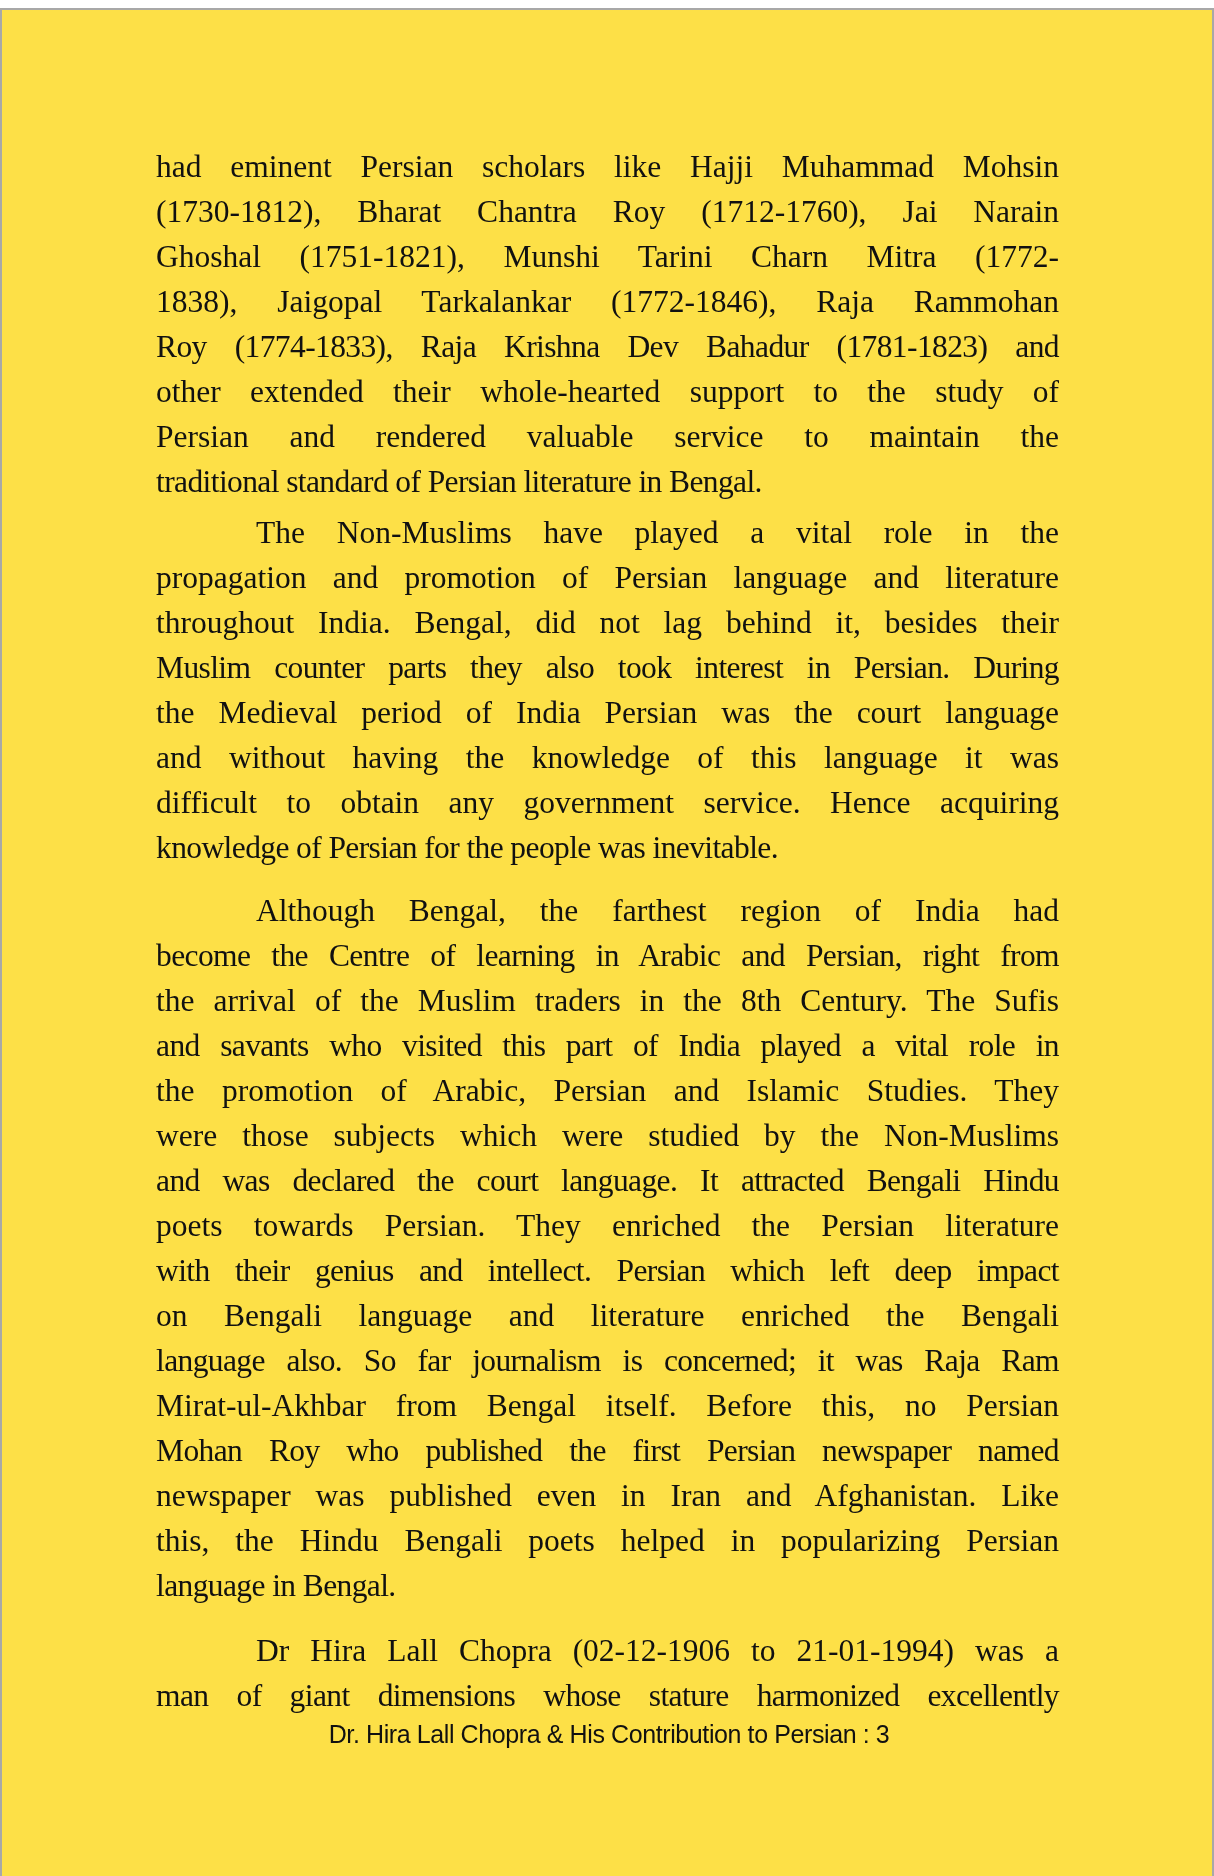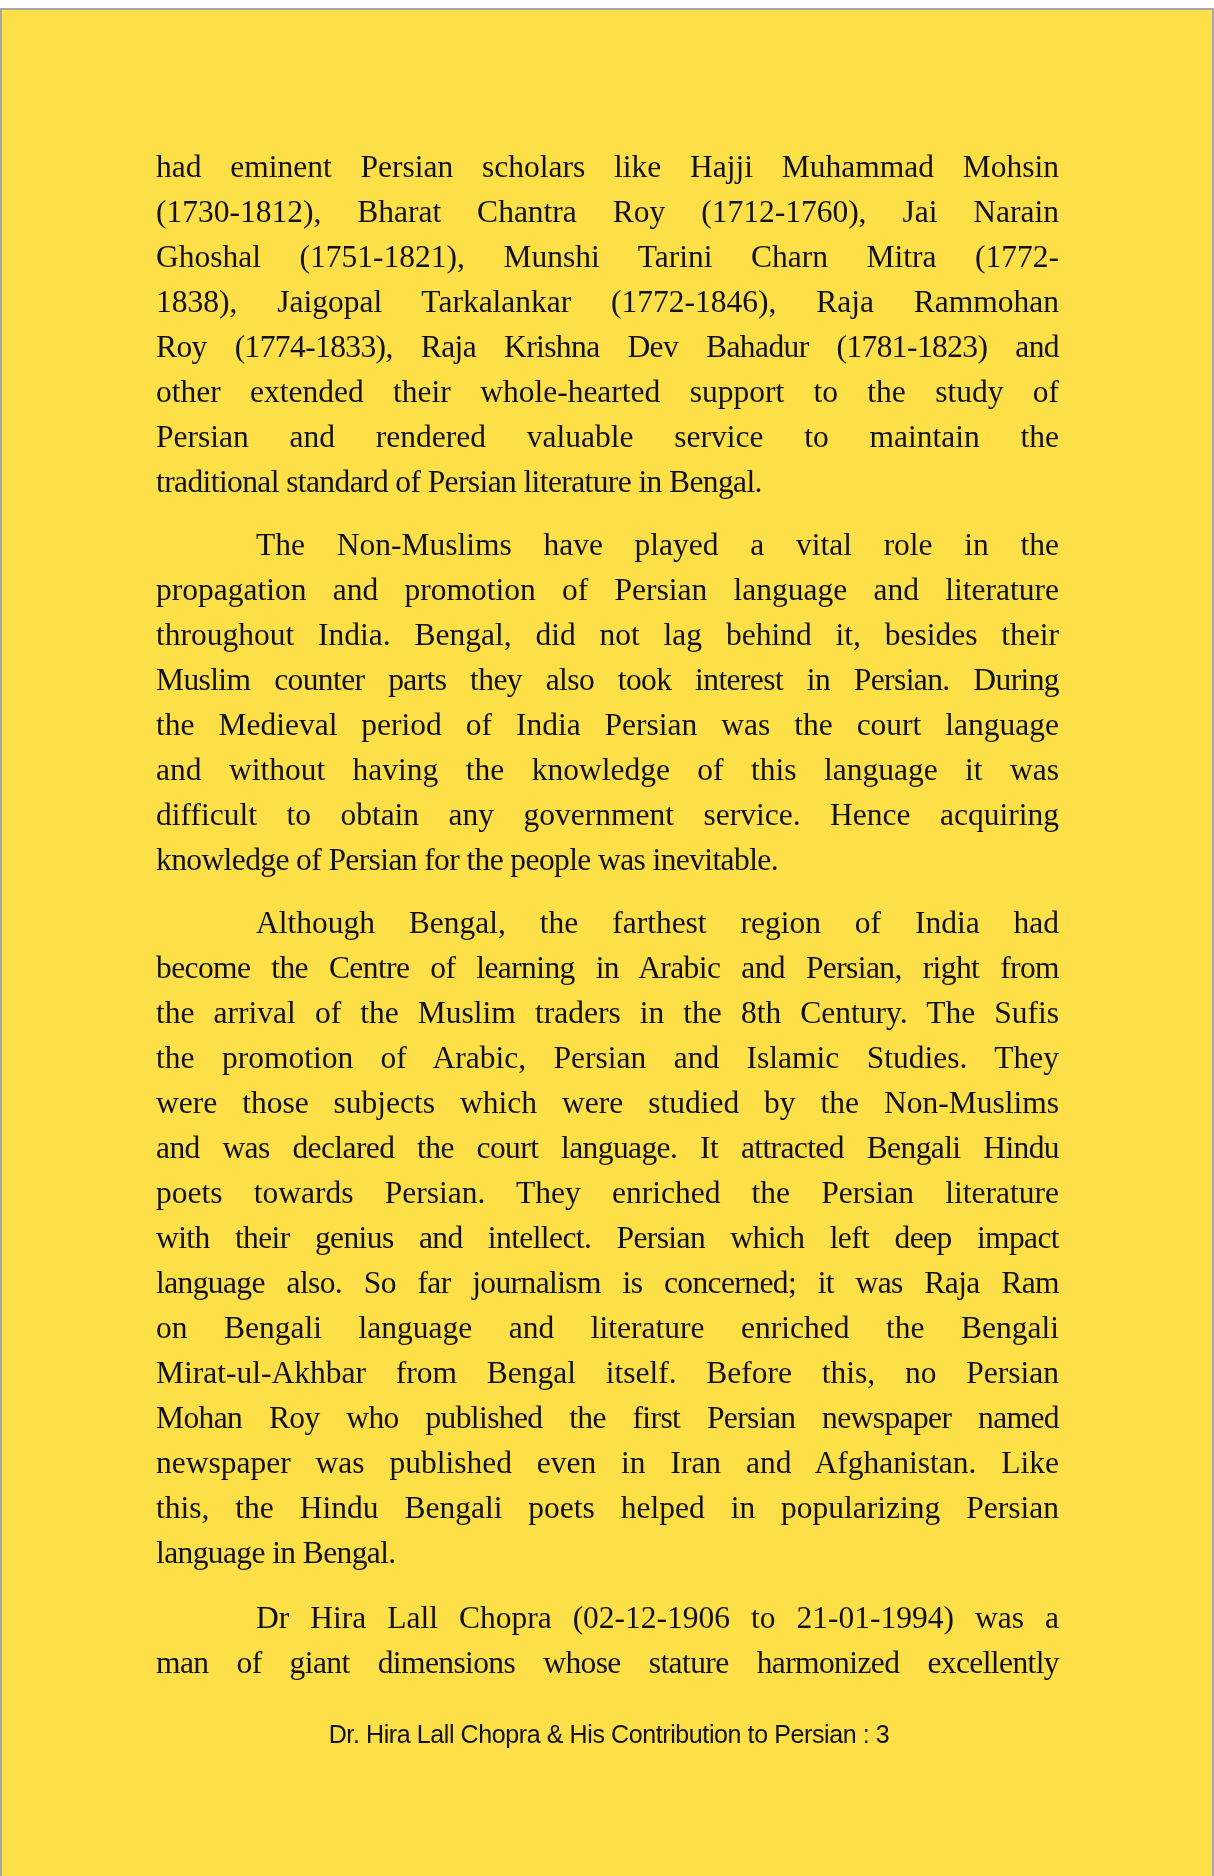--- a/index.html
+++ b/index.html
@@ -70,42 +70,43 @@
       <span class="line">had eminent Persian scholars like Hajji Muhammad Mohsin</span>
       <span class="line">(1730-1812), Bharat Chantra Roy (1712-1760), Jai Narain</span>
       <span class="line">Ghoshal (1751-1821), Munshi Tarini Charn Mitra (1772-</span>
       <span class="line">1838), Jaigopal Tarkalankar (1772-1846), Raja Rammohan</span>
       <span class="line tight">Roy (1774-1833), Raja Krishna Dev Bahadur (1781-1823) and</span>
       <span class="line">other extended their whole-hearted support to the study of</span>
       <span class="line">Persian and rendered valuable service to maintain the</span>
       <span class="line last tight">traditional standard of Persian literature in Bengal.</span>
     </div>
 
-    <div style="margin-top:18px;">
+    <div style="margin-top:6px;">
       <span class="line indent">The Non-Muslims have played a vital role in the</span>
       <span class="line">propagation and promotion of Persian language and literature</span>
       <span class="line">throughout India. Bengal, did not lag behind it, besides their</span>
       <span class="line tight">Muslim counter parts they also took interest in Persian. During</span>
       <span class="line">the Medieval period of India Persian was the court language</span>
       <span class="line">and without having the knowledge of this language it was</span>
       <span class="line">difficult to obtain any government service. Hence acquiring</span>
       <span class="line last tight">knowledge of Persian for the people was inevitable.</span>
     </div>
 
     <div style="margin-top:18px;">
       <span class="line indent">Although Bengal, the farthest region of India had</span>
       <span class="line tight">become the Centre of learning in Arabic and Persian, right from</span>
       <span class="line">the arrival of the Muslim traders in the 8th Century. The Sufis</span>
+      <span class="line tight">and savants who visited this part of India played a vital role in</span>
       <span class="line">the promotion of Arabic, Persian and Islamic Studies. They</span>
       <span class="line">were those subjects which were studied by the Non-Muslims</span>
       <span class="line tight">and was declared the court language. It attracted Bengali Hindu</span>
       <span class="line">poets towards Persian. They enriched the Persian literature</span>
       <span class="line tight">with their genius and intellect. Persian which left deep impact</span>
+      <span class="line">on Bengali language and literature enriched the Bengali</span>
       <span class="line tight">language also. So far journalism is concerned; it was Raja Ram</span>
-      <span class="line">on Bengali language and literature enriched the Bengali</span>
       <span class="line">Mirat-ul-Akhbar from Bengal itself. Before this, no Persian</span>
       <span class="line tight">Mohan Roy who published the first Persian newspaper named</span>
       <span class="line">newspaper was published even in Iran and Afghanistan. Like</span>
       <span class="line">this, the Hindu Bengali poets helped in popularizing Persian</span>
       <span class="line last tight">language in Bengal.</span>
     </div>
 
     <div style="margin-top:20px;">
       <span class="line indent">Dr Hira Lall Chopra (02-12-1906 to 21-01-1994) was a</span>
       <span class="line tight">man of giant dimensions whose stature harmonized excellently</span>

